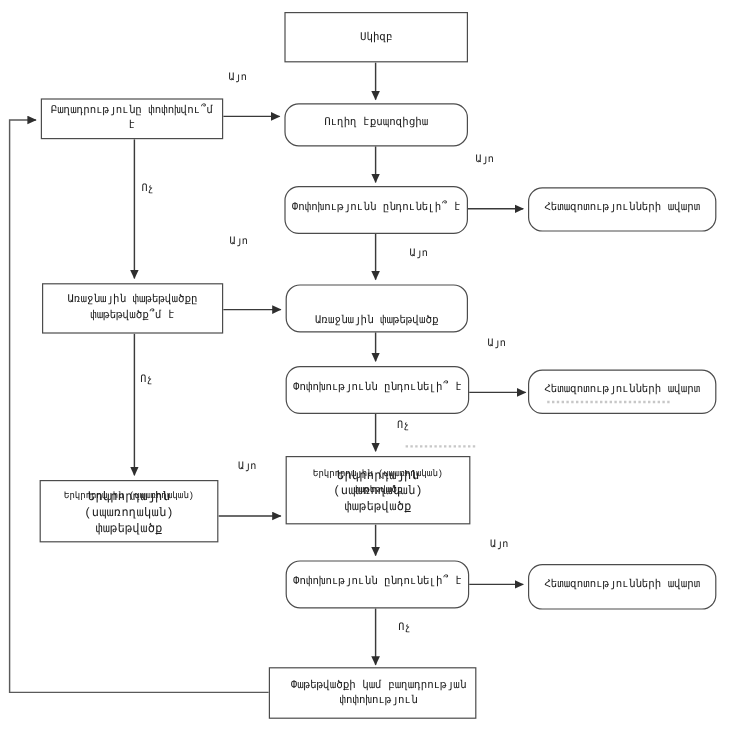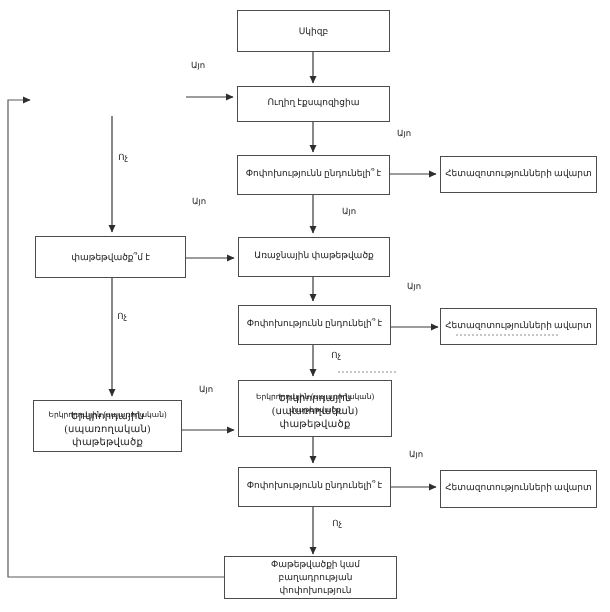--- a/index.html
+++ b/index.html
@@ -1,25 +1,25 @@
 <!DOCTYPE html>
 <html><head>
 <meta charset="utf-8">
 <style>
   html,body{margin:0;padding:0;background:#fff;}
   #canvas{
     position:relative;width:610px;height:612px;background:#ffffff;
-    font-family:Liberation Serif, serif;color:#1c1c1c;overflow:hidden;
+    font-family:Liberation Mono, monospace;color:#1c1c1c;overflow:hidden;
   }
   .box{
     position:absolute;border:1px solid #4c4c4c;background:#fff;
     display:flex;flex-direction:column;justify-content:center;align-items:center;
     text-align:center;font-size:9px;line-height:13px;padding:2px 4px;box-sizing:border-box;
   }
-  .box.hi{justify-content:flex-start;padding-top:9px;}
+  .box.hi{justify-content:flex-start;padding-top:9px;border-radius:12px;}
   .lbl{
     position:absolute;font-size:8.5px;color:#222;transform:translateX(-50%);
     white-space:nowrap;
   }
   svg.wires{position:absolute;left:0;top:0;}
   
   .glitch{padding:2px;}
   .glitch .big{
     position:absolute;left:0;right:0;text-align:center;
     font-size:10px;line-height:13px;letter-spacing:0.2px;
@@ -66,21 +66,21 @@
   </div>
 
   <div class="box hi" style="left:237px;top:86px;width:153px;height:36px;">
     <span>Ուղիղ էքսպոզիցիա</span>
   </div>
 
   <div class="box hi" style="left:237px;top:155px;width:153px;height:40px;padding-top:11px;">
     <span>Փոփոխությունն ընդունելի՞ է</span>
   </div>
 
-  <div class="box hi" style="left:238px;top:237px;width:152px;height:40px;padding-top:11px;">
+  <div class="box hi" style="left:238px;top:237px;width:152px;height:40px;padding-top:23px;">
     <span>Առաջնային փաթեթվածք</span>
   </div>
 
   <div class="box hi" style="left:238px;top:305px;width:153px;height:40px;padding-top:11px;">
     <span>Փոփոխությունն ընդունելի՞ է</span>
   </div>
 
   <div class="box glitch" style="left:238px;top:380px;width:154px;height:57px;">
     <div class="small" style="top:9px;">
       <div>Երկրորդային (սպառողական)</div>
@@ -95,22 +95,26 @@
 
   <div class="box hi" style="left:238px;top:467px;width:153px;height:40px;padding-top:11px;">
     <span>Փոփոխությունն ընդունելի՞ է</span>
   </div>
 
   <div class="box" style="left:224px;top:556px;width:173px;height:43px;padding-left:14px;">
     <span>Փաթեթվածքի կամ բաղադրության</span>
     <span>փոփոխություն</span>
   </div>
 
+  <div class="box" style="left:34px;top:82px;width:152px;height:34px;">
+    <span>Բաղադրությունը փոփոխվու՞մ է</span>
+  </div>
 
   <div class="box" style="left:35px;top:236px;width:151px;height:42px;">
+    <span>Առաջնային փաթեթվածքը</span>
     <span>փաթեթվածք՞մ է</span>
   </div>
 
   <div class="box glitch" style="left:33px;top:400px;width:149px;height:52px;">
     <div class="small" style="top:7px;">
       <div>Երկրորդային (սպառողական)</div>
     </div>
     <div class="big" style="top:8px;">
       <div>Երկրորդային</div>
       <div>(սպառողական)</div>

